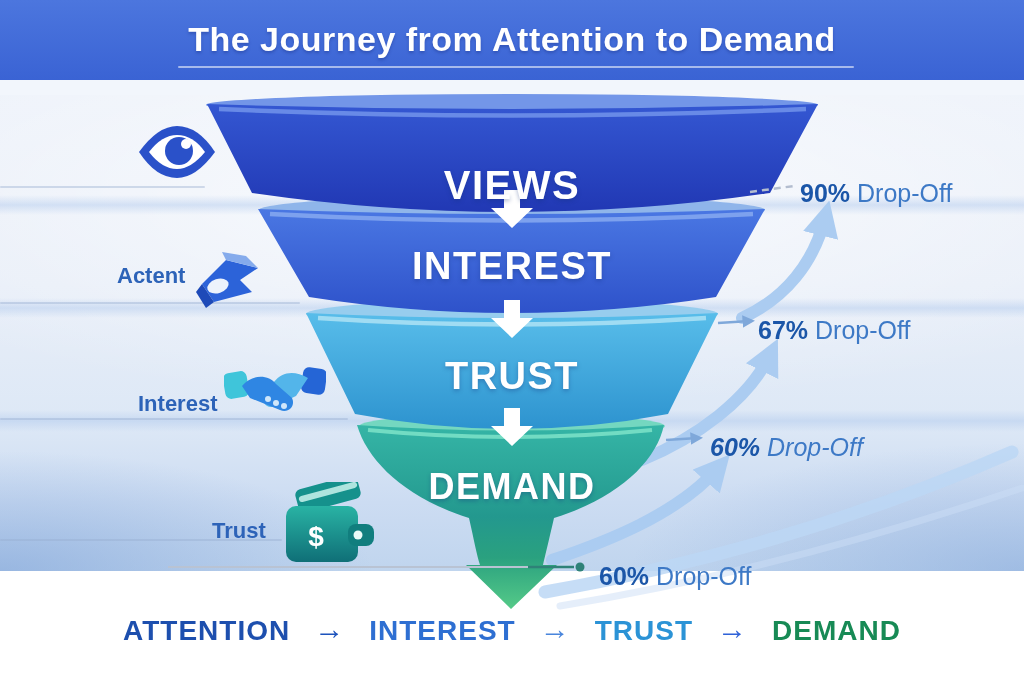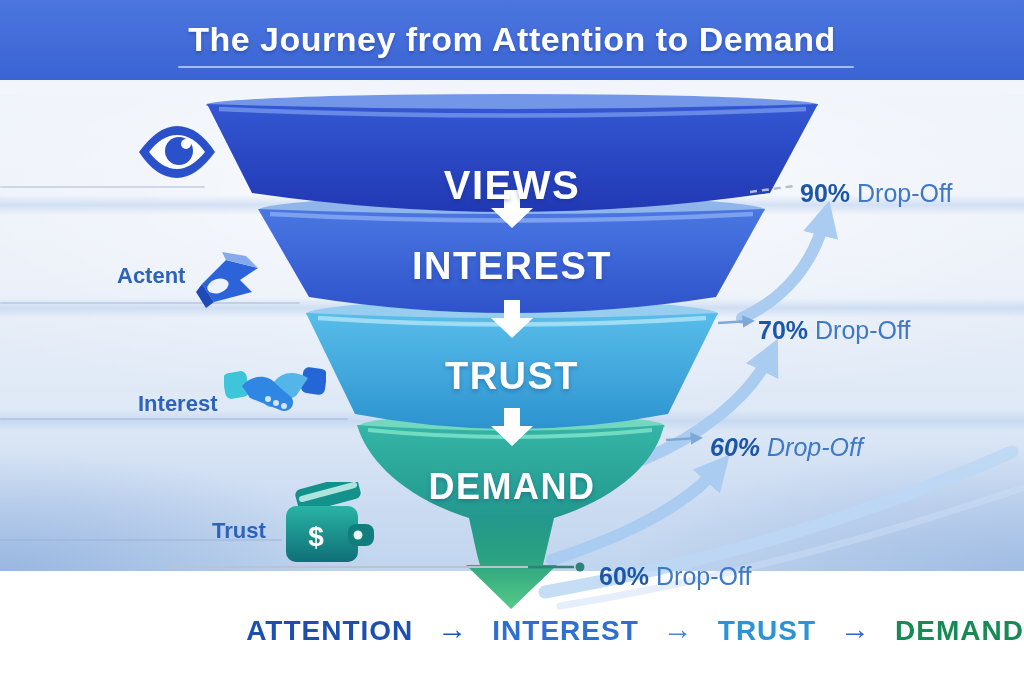--- a/index.html
+++ b/index.html
@@ -32,21 +32,21 @@
   .fl-trust{font-size:38px;}
   .fl-demand{font-size:36px;}
 
   .side-label{position:absolute;color:#2d63b8;font-weight:bold;font-size:22px;white-space:nowrap;}
   .icon{position:absolute;}
 
   .dropoff{position:absolute;display:flex;gap:7px;align-items:flex-end;font-size:25px;white-space:nowrap;}
   .dropoff .pct{font-weight:bold;color:#1b56a8;}
   .dropoff .txt{color:#3d79c6;margin-top:9px;}
 
-  .flow{position:absolute;top:615px;left:0;width:100%;display:flex;justify-content:flex-end;
+  .flow{position:absolute;top:615px;left:0;width:100%;display:flex;justify-content:center;
     align-items:center;gap:24px;font-weight:bold;font-size:28px;letter-spacing:1px;}
   .flow .arrow{font-size:30px;font-weight:bold;line-height:1;transform:translateY(-2px);}
   .c-attention{color:#1d4fae;}
   .c-interest{color:#2e6fd2;}
   .c-trust{color:#2b93d6;}
   .c-demand{color:#178a55;}
   .a1{color:#1d53bc;} .a2{color:#4a86dc;} .a3{color:#2f62d8;}
 </style>
 </head>
 <body>
@@ -197,21 +197,21 @@
 
   <div class="side-label" style="left:117px;top:263px;">Actent</div>
   <div class="side-label" style="left:138px;top:391px;">Interest</div>
   <div class="side-label" style="left:212px;top:518px;">Trust</div>
 
   <div class="dropoff" style="left:800px;top:170px;">
     <span class="pct">90%</span>
     <span class="txt">Drop-Off</span>
   </div>
   <div class="dropoff" style="left:758px;top:307px;">
-    <span class="pct">70%</span>
+    <span class="pct">67%</span>
     <span class="txt">Drop-Off</span>
   </div>
   <div class="dropoff" style="left:710px;top:424px;font-style:italic;">
     <span class="pct">60%</span>
     <span class="txt">Drop-Off</span>
   </div>
   <div class="dropoff" style="left:599px;top:553px;">
     <span class="pct">60%</span>
     <span class="txt">Drop-Off</span>
   </div>

